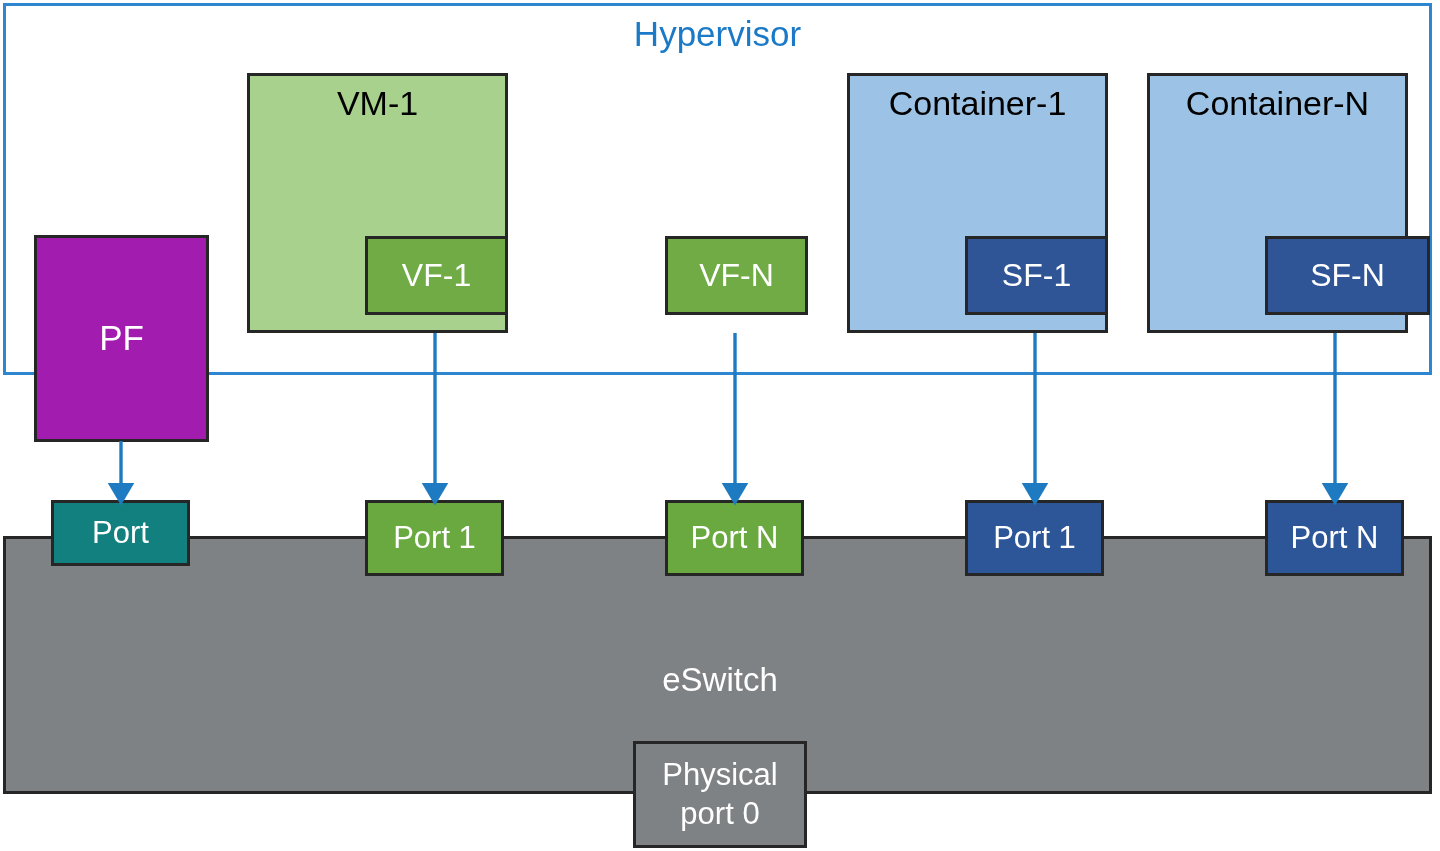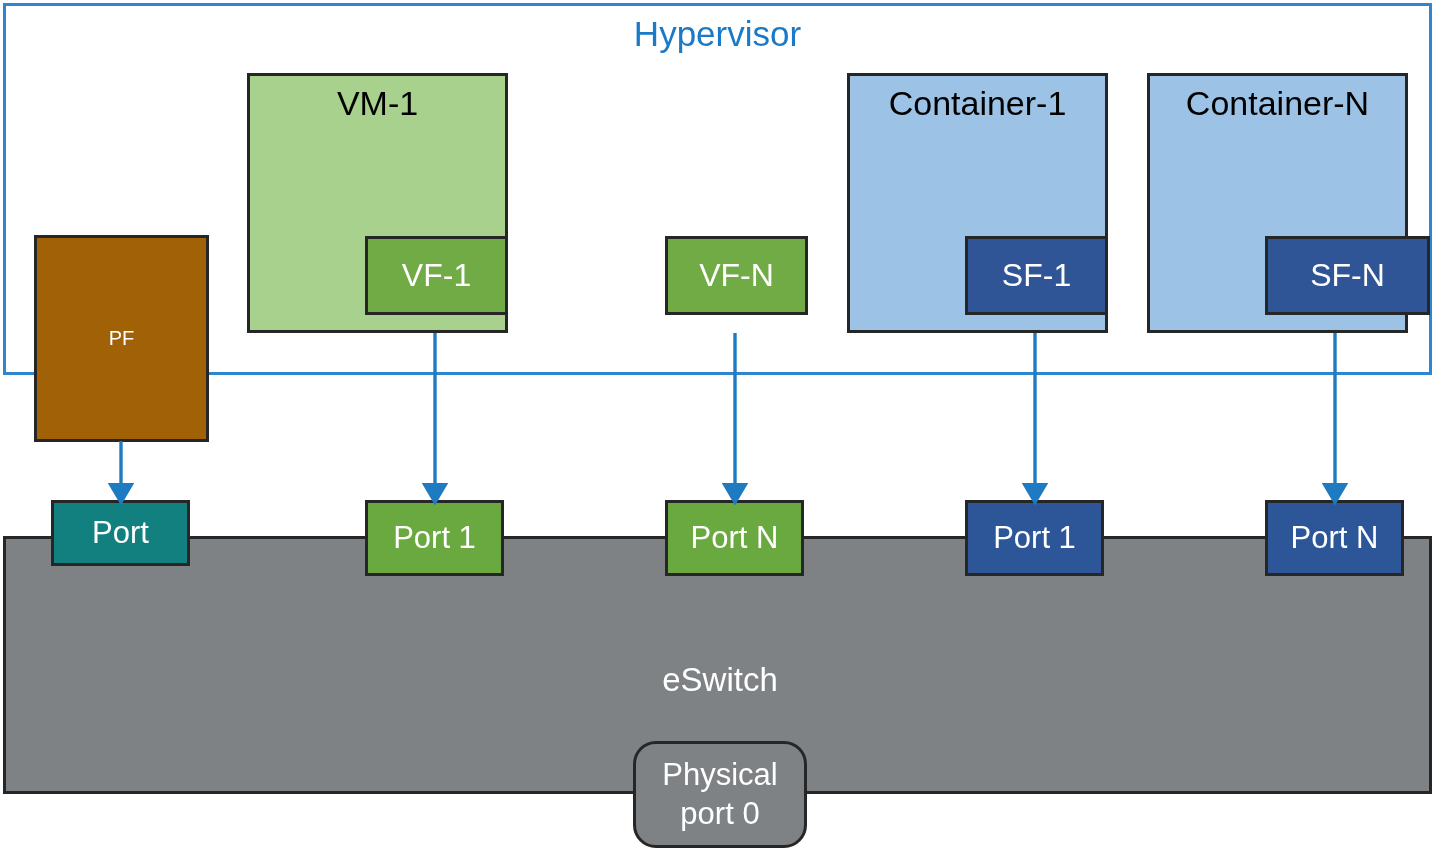--- a/index.html
+++ b/index.html
@@ -61,23 +61,23 @@
   .func {
     font-size: 32px;
     color: #ffffff;
     align-items: center;
     padding-top: 0;
   }
   .func-vf { background: #70ab46; }
   .func-sf { background: #2f5597; }
   
   .pf-box {
-    background: #a16207;
+    background: #a21caf;
     color: #ffffff;
-    font-size: 20px;
+    font-size: 35px;
     align-items: center;
   }
   
   .eswitch {
     position: absolute;
     left: 3px;
     top: 536px;
     width: 1429px;
     height: 258px;
     box-sizing: border-box;
@@ -152,21 +152,21 @@
 
   <div class="eswitch"></div>
   <div class="eswitch-label">eSwitch</div>
 
   <div class="box port port-teal" style="left:51px; top:500px; width:139px; height:66px;">Port</div>
   <div class="box port port-green" style="left:365px; top:500px; width:139px; height:76px;">Port 1</div>
   <div class="box port port-green" style="left:665px; top:500px; width:139px; height:76px;">Port N</div>
   <div class="box port port-blue" style="left:965px; top:500px; width:139px; height:76px;">Port 1</div>
   <div class="box port port-blue" style="left:1265px; top:500px; width:139px; height:76px;">Port N</div>
 
-  <div class="box phys-port" style="left:633px; top:741px; width:174px; height:107px;border-radius:23px;">Physical
+  <div class="box phys-port" style="left:633px; top:741px; width:174px; height:107px;">Physical
 port 0</div>
 
   <svg class="connectors" viewBox="0 0 1440 851">
     <defs>
       <marker id="arrowhead" markerWidth="9" markerHeight="9" refX="3.2" refY="4.5" orient="auto" markerUnits="strokeWidth">
         <path d="M0,0.6 L6.6,4.5 L0,8.4 Z" fill="#1f7bc1"></path>
       </marker>
     </defs>
     <g stroke="#1f7bc1" stroke-width="3.4" fill="none" marker-end="url(#arrowhead)">
       <line x1="121" y1="441" x2="121" y2="494"></line>

